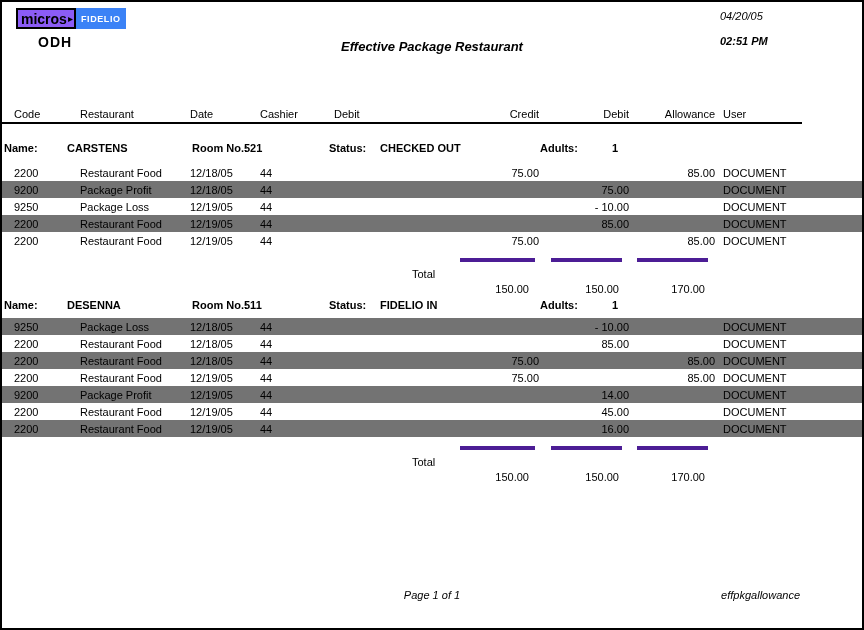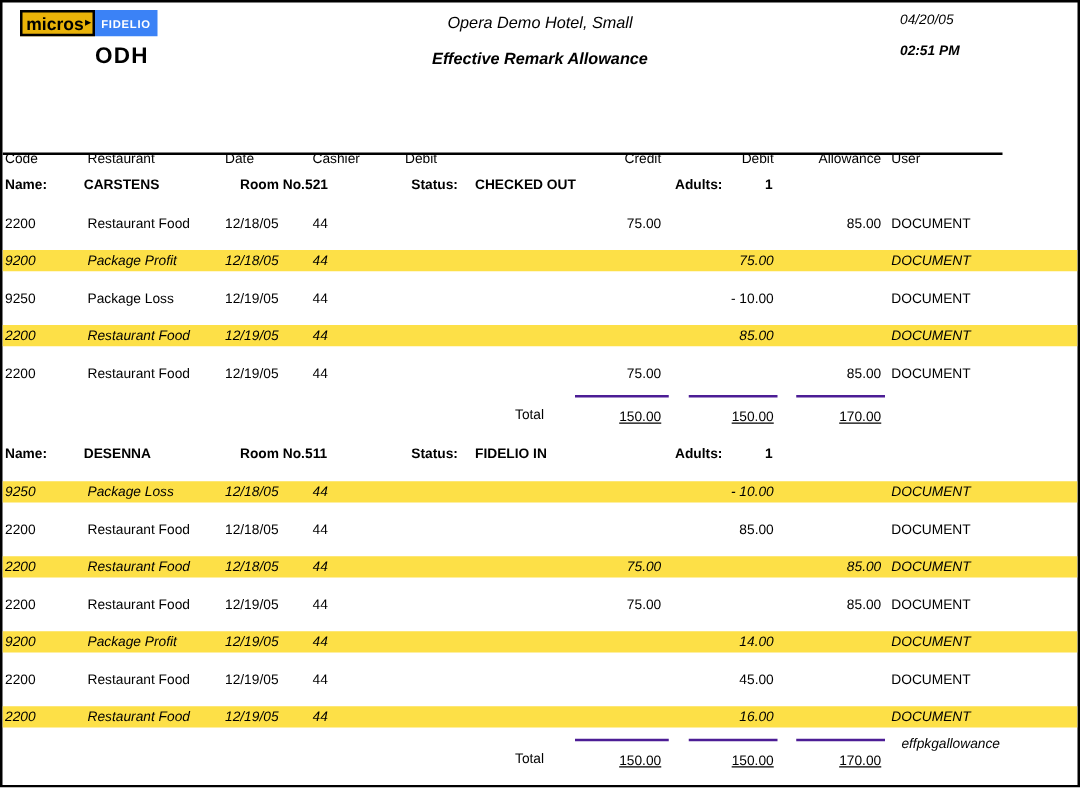--- a/index.html
+++ b/index.html
@@ -5,76 +5,75 @@
   * { margin:0; padding:0; box-sizing:border-box; }
   html,body { background:#ffffff; }
   .page {
     position:relative; width:864px; height:630px; background:#fff;
     border:2px solid #000; overflow:hidden;
     font-family:"Liberation Sans","DejaVu Sans",sans-serif;
     font-size:11px; color:#000;
   }
   
   .logo { position:absolute; left:14px; top:6px; display:flex; height:21px; }
-  .logo-micros { display:flex; align-items:center; background:#eab308; border:2px solid #000;
+  .logo-micros { display:flex; align-items:center; background:#8b5cf6; border:2px solid #000;
                  font-weight:700; font-size:14px; padding:0 1px 0 3px; }
   .logo-arrow { font-size:10px; margin-left:1px; }
   .logo-fidelio { display:flex; align-items:center; background:#3b82f6; color:#fff;
                   font-weight:700; font-size:9px; letter-spacing:0.6px; padding:0 5px; }
-  .odh { position:absolute; left:36px; top:32px; font-weight:700; font-size:18px; letter-spacing:1px;margin-left:38px; }
+  .odh { position:absolute; left:36px; top:32px; font-weight:700; font-size:14px; letter-spacing:1px; }
   .hotel-name { position:absolute; top:8px; left:0; width:100%; text-align:center;
                 font-style:italic; font-size:13px; }
   .report-title { position:absolute; top:37px; left:0; width:100%; text-align:center;
                   font-style:italic; font-weight:700; font-size:13px; }
   .hdr-date { position:absolute; left:718px; top:8px; font-style:italic; }
   .hdr-time { position:absolute; left:718px; top:33px; font-style:italic;font-weight:bold; }
   
   .grid { display:grid; grid-template-columns:66px 110px 70px 74px 136px 71px 90px 86px 6px 1fr;
-          align-items:center; padding-left:2px;margin-top:13px; }
+          align-items:center; padding-left:12px; }
   .colhead { position:absolute; top:104px; left:0; width:100%; height:16px; }
   .rule { position:absolute; top:120px; left:0; width:800px; height:2px; background:#000; }
   .num { text-align:right; padding-right:2px; }
   .c { white-space:nowrap; overflow:hidden; }
   
   .body { position:absolute; top:130px; left:0; width:100%; }
   .ghead { position:relative; height:17px; font-weight:700; }
   .ghead span { position:absolute; top:2px; white-space:nowrap; }
   .g-name-l{left:2px} .g-name-v{left:65px} .g-room-l{left:190px} .g-room-v{left:242px}
   .g-status-l{left:327px} .g-status-v{left:378px} .g-adults-l{left:538px} .g-adults-v{left:610px}
   .sec1-head { margin-top:8px; }
   .sec1-rows { margin-top:7px; }
   .sec2-head { margin-top:9px; }
   .sec2-rows { margin-top:4px; }
   .trow { height:17px; }
-  .trow.shaded { background:#fde047;font-style:italic; }
+  .trow.shaded { background:#737373; }
   .total-row { position:relative; height:30px; margin-top:9px; }
   .total-label { position:absolute; left:410px; top:10px; }
-  .tcell { position:absolute; top:0; border-top:2px solid #4c1d95; padding-top:10px; text-align:right;text-decoration:underline; }
+  .tcell { position:absolute; top:0; border-top:4px solid #4c1d95; padding-top:21px; text-align:right; }
   .t-credit { left:458px; width:75px; padding-right:6px; }
   .t-debit  { left:549px; width:71px; padding-right:3px; }
   .t-allow  { left:635px; width:71px; padding-right:3px; }
   
   .page-info { position:absolute; top:587px; left:0; width:100%; text-align:center; font-style:italic; }
   .report-code { position:absolute; top:587px; right:62px; font-style:italic; }
 </style>
 </head>
 <body>
 
 <div class="page">
 
   <div class="logo">
     <span class="logo-micros">
         <span>micros</span>
         <span class="logo-arrow">▸</span>
       </span>
     <span class="logo-fidelio">FIDELIO</span>
   </div>
   <div class="odh">ODH</div>
-  <div class="hotel-name">Opera Demo Hotel, Small</div>
-  <div class="report-title">Effective Remark Allowance</div>
+  <div class="report-title">Effective Package Restaurant</div>
   <div class="hdr-date">04/20/05</div>
   <div class="hdr-time">02:51 PM</div>
 
   <div class="colhead grid">
     <div class="c">Code</div>
     <div class="c">Restaurant</div>
     <div class="c">Date</div>
     <div class="c">Cashier</div>
     <div class="c">Debit</div>
     <div class="c num">Credit</div>
@@ -268,15 +267,16 @@
 
     <div class="total-row">
       <span class="total-label">Total</span>
       <span class="tcell t-credit">150.00</span>
       <span class="tcell t-debit">150.00</span>
       <span class="tcell t-allow">170.00</span>
     </div>
 
   </div>
 
+  <div class="page-info">Page 1 of 1</div>
   <div class="report-code">effpkgallowance</div>
 
 </div>
 
 </body></html>

